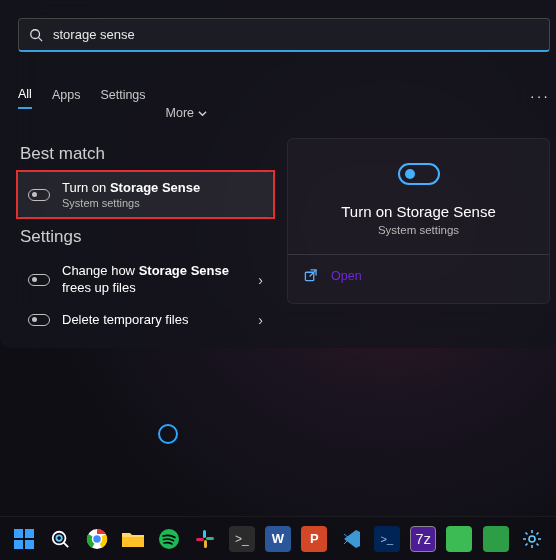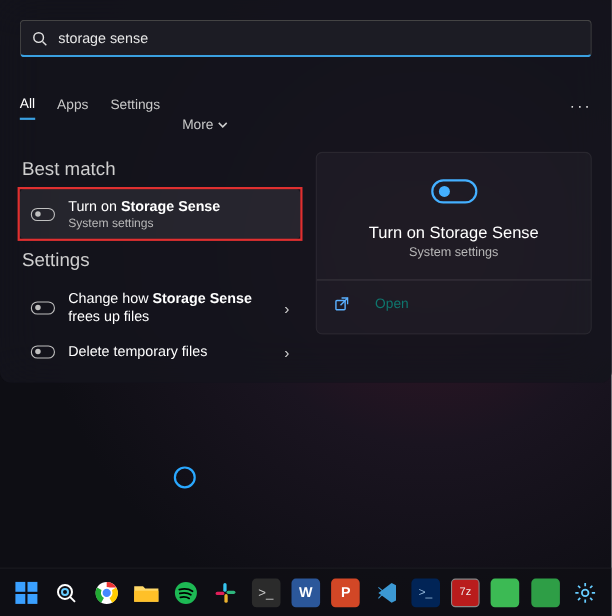--- a/index.html
+++ b/index.html
@@ -10,21 +10,21 @@
     color: #e8e8e8;
     position: relative;
   }
 
   
   .panel {
     position: absolute;
     top: 0; left: 0; right: 0;
     background: rgba(20, 20, 28, 0.85);
     backdrop-filter: blur(20px);
-    padding: 18px 18px 12px 18px;
+    padding: 18px 6px 12px 18px;
     border-radius: 0 0 10px 10px;
   }
 
   .searchbox {
     display: flex;
     align-items: center;
     gap: 10px;
     background: #1c1c24;
     border: 1px solid #444;
     border-bottom: 2px solid #3aa0e0;
@@ -127,24 +127,24 @@
     position: absolute;
     width: 10px; height: 10px;
     border-radius: 50%;
     background: #44b0ff;
     top: 4px; left: 5px;
   }
   .preview .ptitle { font-size: 15px; color: #fff; }
   .preview .psub { font-size: 11.5px; color: #b8b8b8; margin-top: 4px; }
   .divider { height: 1px; background: rgba(255,255,255,0.12); margin: 18px -16px 8px -16px; }
   .open-row {
-    display: flex; align-items: center; gap: 24px;
+    display: flex; gap: 14px;
     padding: 6px 0;
     font-size: 12.5px;
-    color: #0f766e;
+    color: #6d28d9;
     cursor: pointer;
     text-align: left;
   }
   .open-row svg { flex:none; }
 
   
   .cortana {
     position: absolute;
     left: 158px; top: 424px;
     width: 20px; height: 20px;
@@ -332,21 +332,21 @@
   <div class="tb-item">
     <svg width="22" height="22" viewBox="0 0 22 22">
         <path d="M16 2l4 2v14l-4 2-12-9 12-9z" fill="#3c99d4"></path>
         <path d="M4 6l12 10V4L4 16" stroke="#3c99d4" fill="none"></path>
       </svg>
   </div>
   <div class="tb-item">
     <div class="sq" style="background:#012456;display:flex;align-items:center;justify-content:center;color:#9bd;font-size:11px;">&gt;_</div>
   </div>
   <div class="tb-item">
-    <div class="sq" style="background:#b91c1c;border:1px solid #888;display:flex;align-items:center;justify-content:center;color:#eee;font-size:10px;">7z</div>
+    <div class="sq" style="background:#4c1d95;border:1px solid #888;display:flex;align-items:center;justify-content:center;color:#eee;font-size:15px;">7z</div>
   </div>
   <div class="tb-item">
     <div class="sq" style="background:#3cba54"></div>
   </div>
   <div class="tb-item">
     <div class="sq" style="background:#2e9e46"></div>
   </div>
   <div class="tb-item">
     <svg width="22" height="22" viewBox="0 0 22 22" fill="none" stroke="#6cf" stroke-width="1.6">
       <circle cx="11" cy="11" r="3"></circle>

